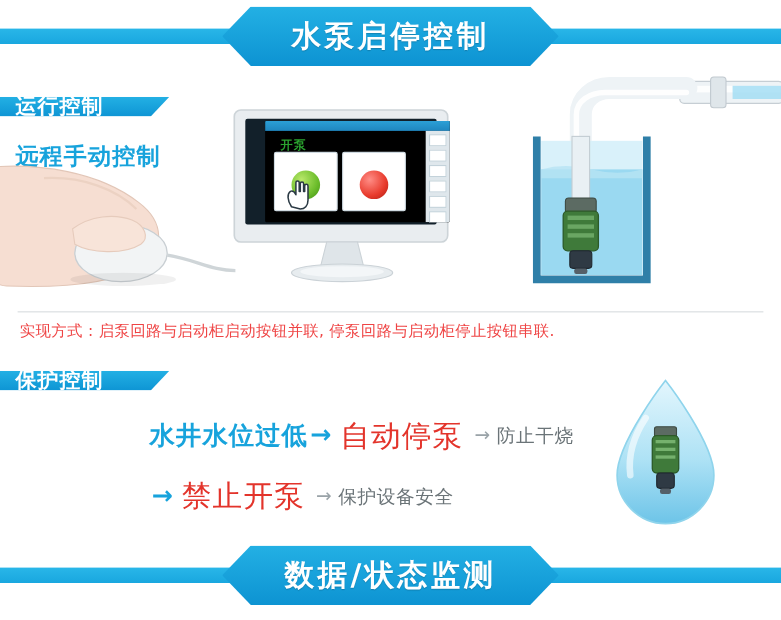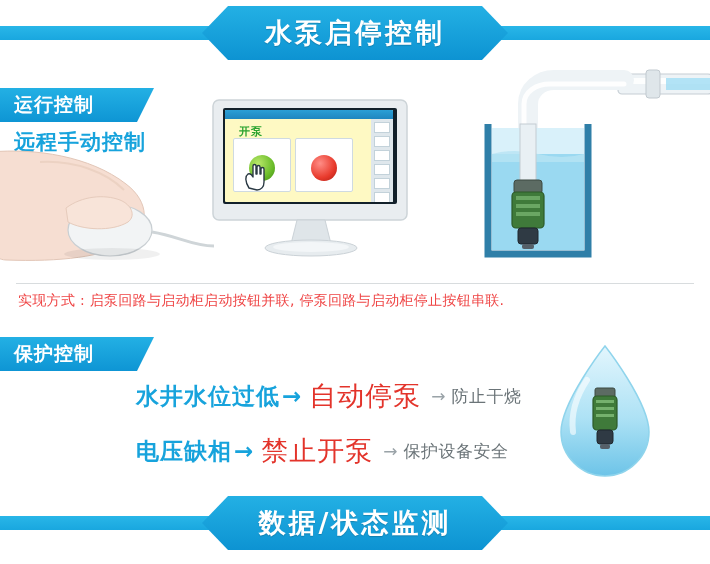--- a/index.html
+++ b/index.html
@@ -25,21 +25,21 @@
     clip-path:polygon(26px 0,280px 0,306px 27px,280px 54px,26px 54px,0 27px);
     display:flex;align-items:center;justify-content:center;
   }
   .banner .plate span{
     color:#ffffff;font-size:27px;font-weight:bold;letter-spacing:3px;
     text-shadow:0 1px 1px rgba(0,0,0,.18);
   }
 
   
   .tag{
-    position:absolute;height:34px;padding:0 16px 0 14px;
+    position:absolute;height:18px;padding:0 16px 0 14px;
     background:linear-gradient(to bottom,#23b0e4 0%,#0e95d4 100%);
     color:#fff;font-size:19px;font-weight:bold;letter-spacing:1px;
     display:flex;align-items:center;
     clip-path:polygon(0 0,100% 0,calc(100% - 17px) 100%,0 100%);
     box-shadow:0 1px 2px rgba(0,0,0,.12);
   }
   .tag.run{left:0;top:88px;width:124px;}
   .tag.protect{left:0;top:337px;width:124px;}
 
   .subtitle{
@@ -47,22 +47,22 @@
     color:#17a3dc;font-size:21px;font-weight:bold;letter-spacing:1px;
   }
 
   
   .hand-wrap{position:absolute;left:0;top:150px;width:215px;height:120px;}
 
   
   .monitor{position:absolute;left:205px;top:98px;width:215px;height:165px;}
 
   .screen-ui{
-    position:absolute;left:20px;top:12px;width:168px;height:92px;
-    background:#fef9c3;overflow:hidden;border-radius:1px;
+    position:absolute;left:36px;top:12px;width:168px;height:92px;
+    background:#000000;overflow:hidden;border-radius:1px;
   }
   .screen-top{
     position:absolute;left:0;top:0;width:168px;height:9px;
     background:linear-gradient(to bottom,#2b9fd6,#1f86bf);
   }
   .screen-side{
     position:absolute;right:0;top:9px;width:22px;height:83px;background:#dfe7ec;
   }
   .screen-side i{
     display:block;margin:3px 3px;height:9px;background:#fff;border:1px solid #c3d2da;
@@ -234,21 +234,20 @@
 
   <div class="prow r1">
     <span class="p-cond">水井水位过低</span>
     <span class="p-arrow1">→</span>
     <span class="p-act">自动停泵</span>
     <span class="p-arrow2">→</span>
     <span class="p-eff">防止干烧</span>
   </div>
 
   <div class="prow r2">
-    <span class="p-cond">电压缺相</span>
     <span class="p-arrow1">→</span>
     <span class="p-act">禁止开泵</span>
     <span class="p-arrow2">→</span>
     <span class="p-eff">保护设备安全</span>
   </div>
 
   <div class="drop">
     <svg width="120" height="145" viewBox="0 0 120 145">
       <defs>
         <linearGradient id="dg" x1="0" y1="0" x2="0" y2="1">

